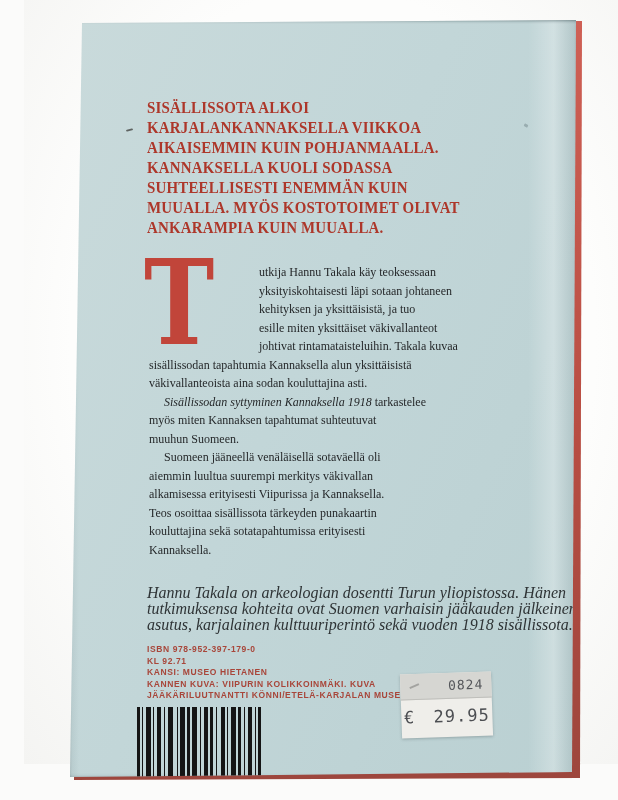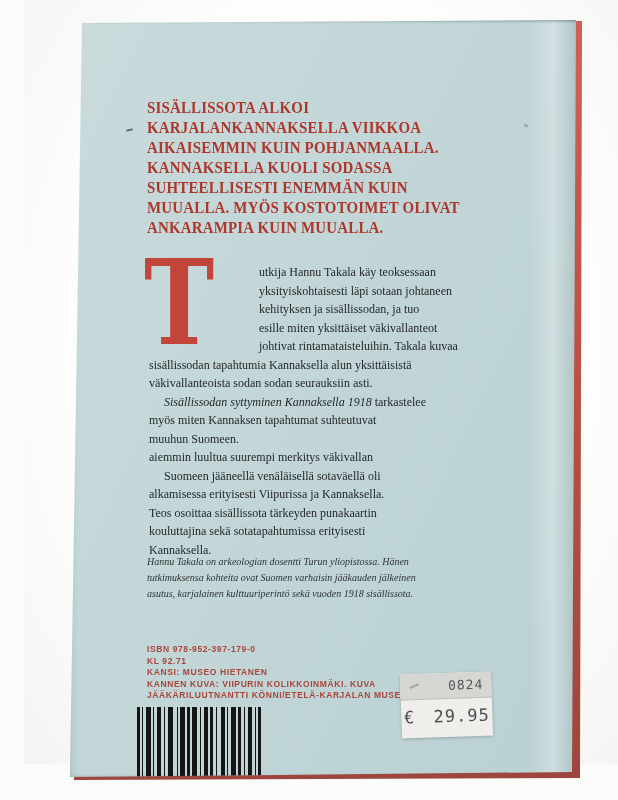--- a/index.html
+++ b/index.html
@@ -39,22 +39,22 @@
 
   
   .bodytext{position:absolute;left:0;top:243px;width:509px;
             color:#25282a;font-size:12px;}
   .bl{height:18.5px;line-height:18.5px;padding-left:79px;white-space:nowrap;}
   .ind-drop{padding-left:189px;}
   .ind-para{padding-left:94px;font-family:Liberation Serif, serif;}
   .it{font-style:italic;}
 
   
-  .bio{position:absolute;left:77px;top:534px;color:#2e3335;
-       font-size:10px;line-height:16px;font-style:italic;}
+  .bio{position:absolute;left:77px;top:565px;color:#2e3335;
+       font-size:16px;line-height:16px;font-style:italic;}
   .bio div{white-space:nowrap;}
 
   
   .credits{position:absolute;left:77px;top:624px;color:#a8463a;
            font-family:"Liberation Sans",sans-serif;font-weight:700;
            font-size:8.5px;line-height:11.5px;letter-spacing:.6px;}
   .credits div{white-space:nowrap;}
 
   
   .barcode{position:absolute;left:67px;top:687px;width:124px;height:70px;
@@ -113,30 +113,30 @@
       <div>SUHTEELLISESTI ENEMMÄN KUIN</div>
       <div>MUUALLA. MYÖS KOSTOTOIMET OLIVAT</div>
       <div>ANKARAMPIA KUIN MUUALLA.</div>
     </div>
 
     <div class="dropcap">T</div>
 
     <div class="bodytext">
       <div class="bl ind-drop">utkija Hannu Takala käy teoksessaan</div>
       <div class="bl ind-drop">yksityiskohtaisesti läpi sotaan johtaneen</div>
-      <div class="bl ind-drop">kehityksen ja sisällissodan, ja tuo</div>
+      <div class="bl ind-drop">kehityksen ja yksittäisistä, ja tuo</div>
       <div class="bl ind-drop">esille miten yksittäiset väkivallanteot</div>
       <div class="bl ind-drop">johtivat rintamataisteluihin. Takala kuvaa</div>
       <div class="bl">sisällissodan tapahtumia Kannaksella alun yksittäisistä</div>
-      <div class="bl">väkivallanteoista sodan sodan seurauksiin asti.</div>
+      <div class="bl">väkivallanteoista aina sodan kouluttajina asti.</div>
       <div class="bl ind-para"><span class="it">Sisällissodan syttyminen Kannaksella 1918</span><span> tarkastelee</span></div>
       <div class="bl">myös miten Kannaksen tapahtumat suhteutuvat</div>
       <div class="bl">muuhun Suomeen.</div>
+      <div class="bl ind-para">Suomeen jääneellä venäläisellä sotaväellä oli</div>
       <div class="bl">aiemmin luultua suurempi merkitys väkivallan</div>
-      <div class="bl ind-para">Suomeen jääneellä venäläisellä sotaväellä oli</div>
       <div class="bl">alkamisessa erityisesti Viipurissa ja Kannaksella.</div>
       <div class="bl">Teos osoittaa sisällissota tärkeyden punakaartin</div>
       <div class="bl">kouluttajina sekä sotatapahtumissa erityisesti</div>
       <div class="bl">Kannaksella.</div>
     </div>
 
     <div class="bio">
       <div>Hannu Takala on arkeologian dosentti Turun yliopistossa. Hänen</div>
       <div>tutkimuksensa kohteita ovat Suomen varhaisin jääkauden jälkeinen</div>
       <div>asutus, karjalainen kulttuuriperintö sekä vuoden 1918 sisällissota.</div>

